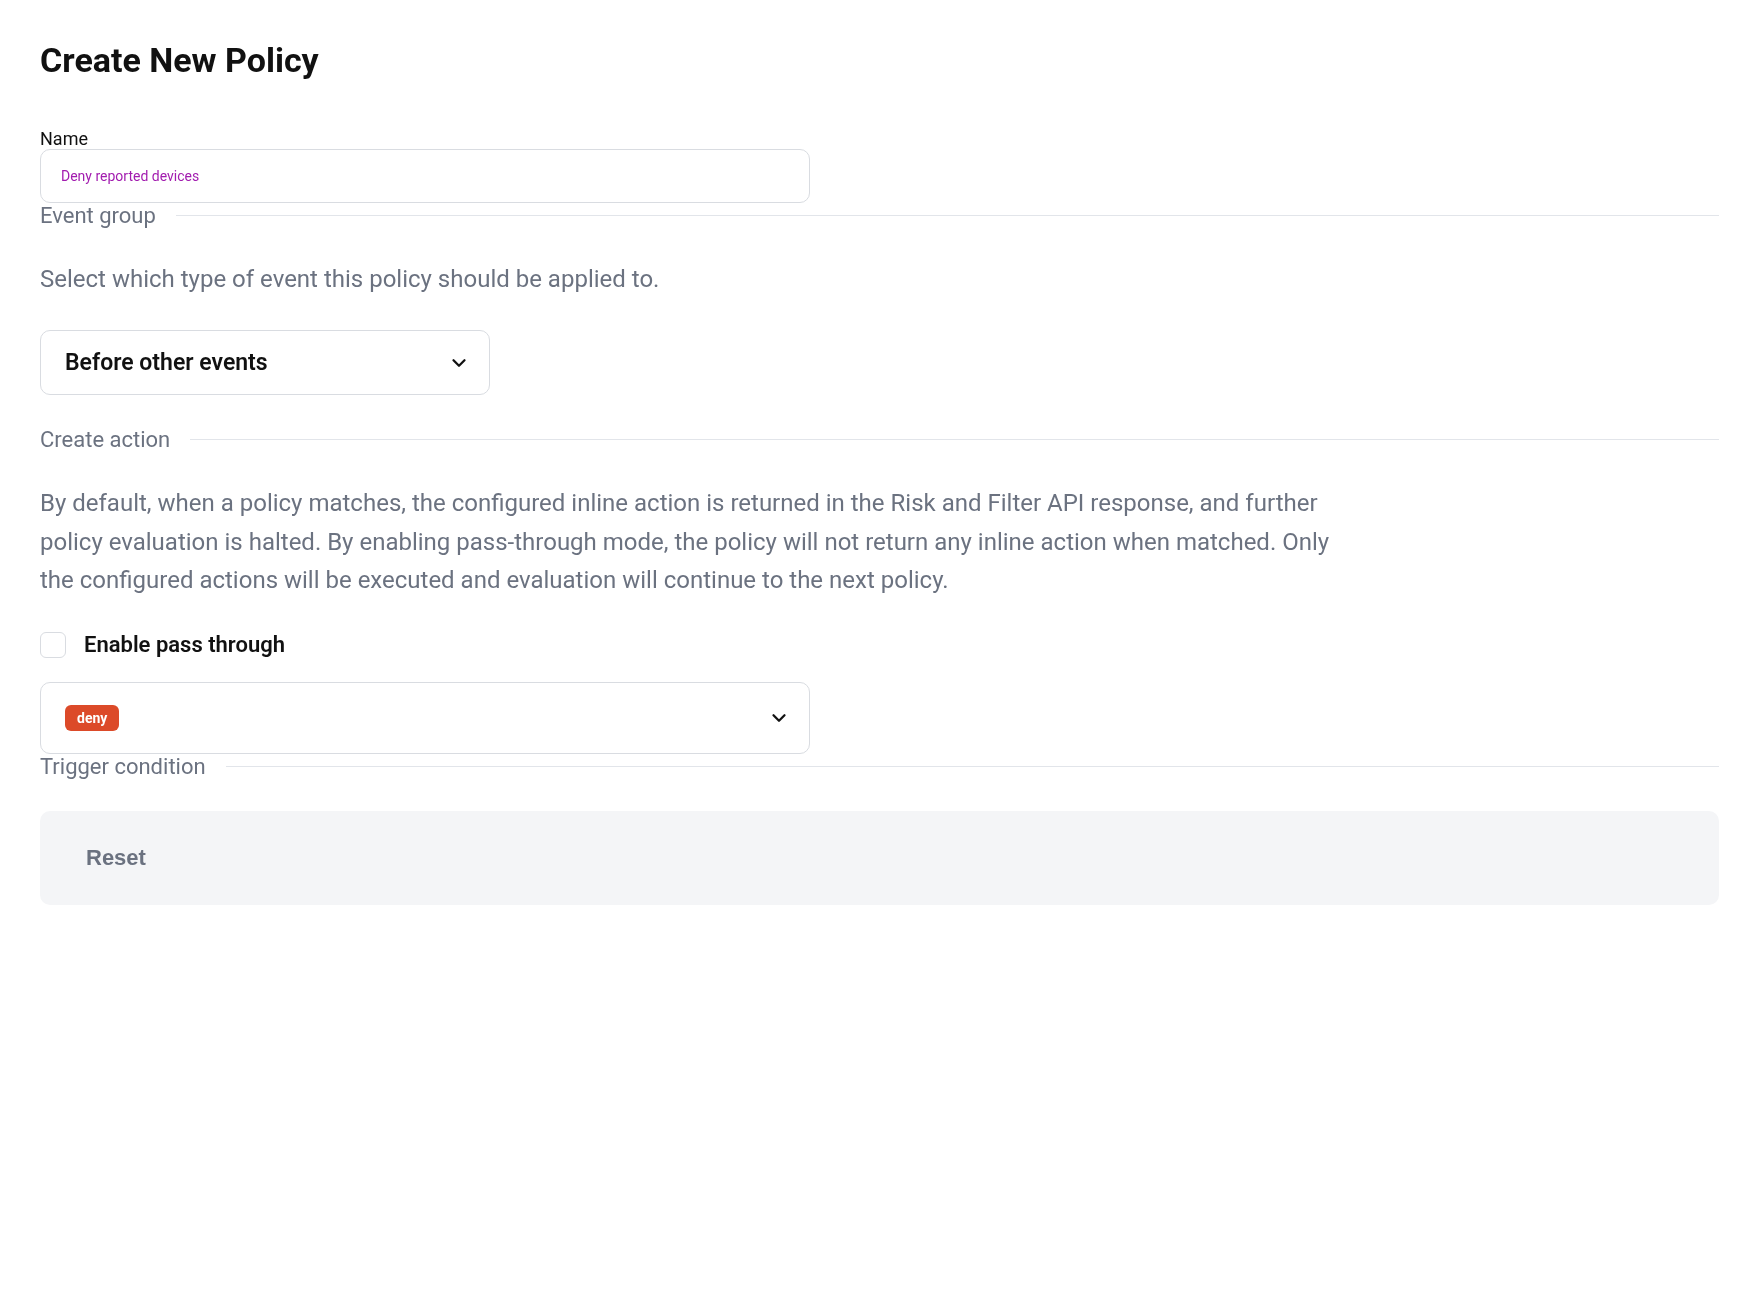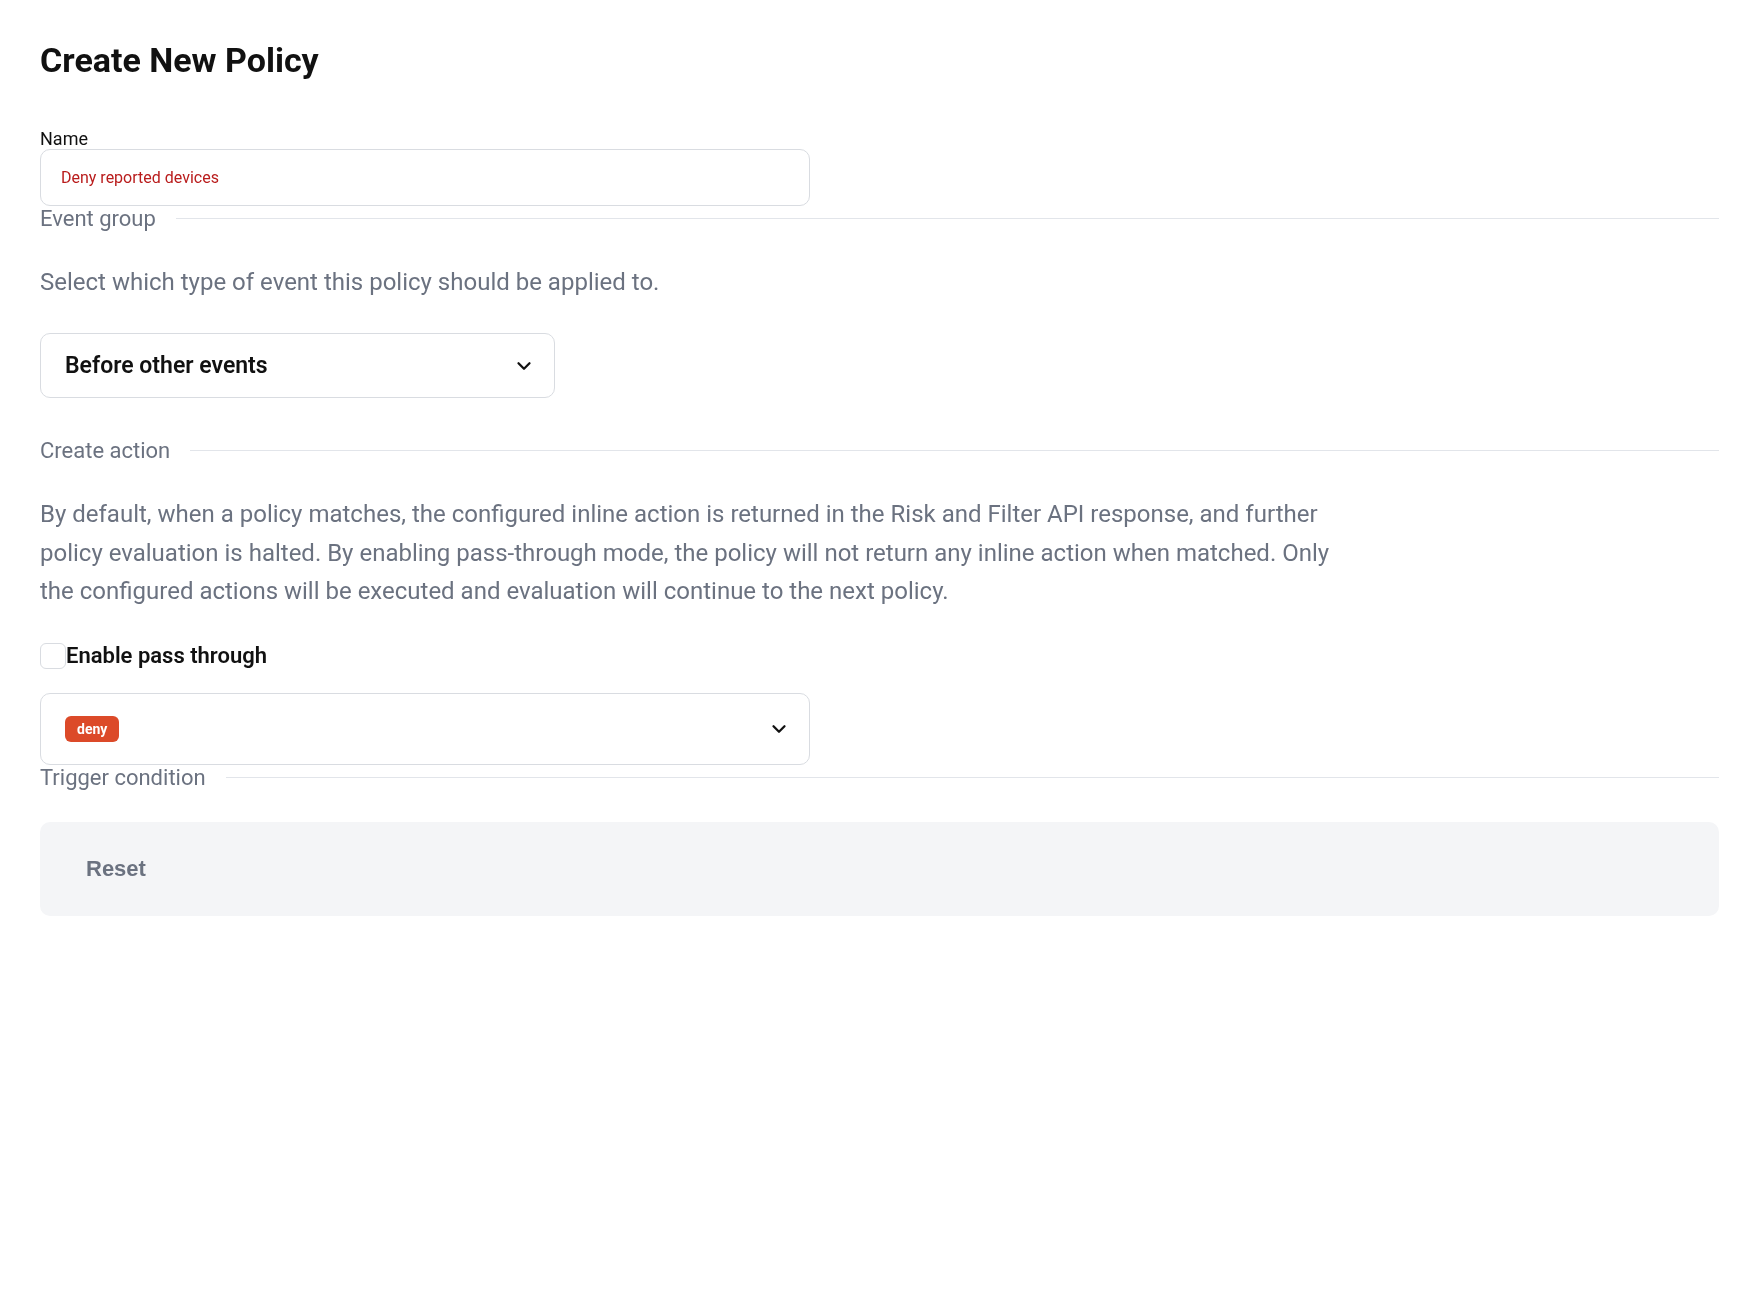--- a/index.html
+++ b/index.html
@@ -23,24 +23,24 @@
     .field-label {
       font-size: 18px;
       font-weight: 400;
       color: #111;
       margin-bottom: 0;
       display: block;
     }
     .text-input {
       width: 770px;
       padding: 18px 20px;
-      font-size: 16px;
+      font-size: 14px;
       border: 1px solid #d9dce1;
       border-radius: 10px;
-      color: #b91c1c;
+      color: #a21caf;
       font-family: inherit;
       background: #fff;
     }
     .section-divider {
       display: flex;
       align-items: center;
       margin-bottom: 32px;
       gap: 20px;
     }
     .section-divider-label {
@@ -55,22 +55,22 @@
     }
     .description-text {
       font-size: 24px;
       color: #6b7280;
       line-height: 1.6;
       max-width: 1300px;
       margin-bottom: 32px;
     }
     .select-wrapper {
       position: relative;
-      width: 515px;
-      margin-bottom: 40px;
+      width: 450px;
+      margin-bottom: 32px;
     }
     .select-box {
       width: 100%;
       padding: 18px 56px 18px 24px;
       font-size: 23px;
       font-weight: 600;
       border: 1px solid #d9dce1;
       border-radius: 10px;
       background: #fff;
       cursor: pointer;
@@ -82,20 +82,21 @@
     .select-chevron {
       position: absolute;
       right: 20px;
       top: 50%;
       transform: translateY(-50%);
       pointer-events: none;
     }
     .checkbox-row {
       display: flex;
       align-items: center;
+      gap: 18px;
       margin-bottom: 24px;
     }
     .checkbox {
       width: 26px;
       height: 26px;
       border: 1.5px solid #d9dce1;
       border-radius: 6px;
       background: #fff;
       cursor: pointer;
       flex-shrink: 0;

